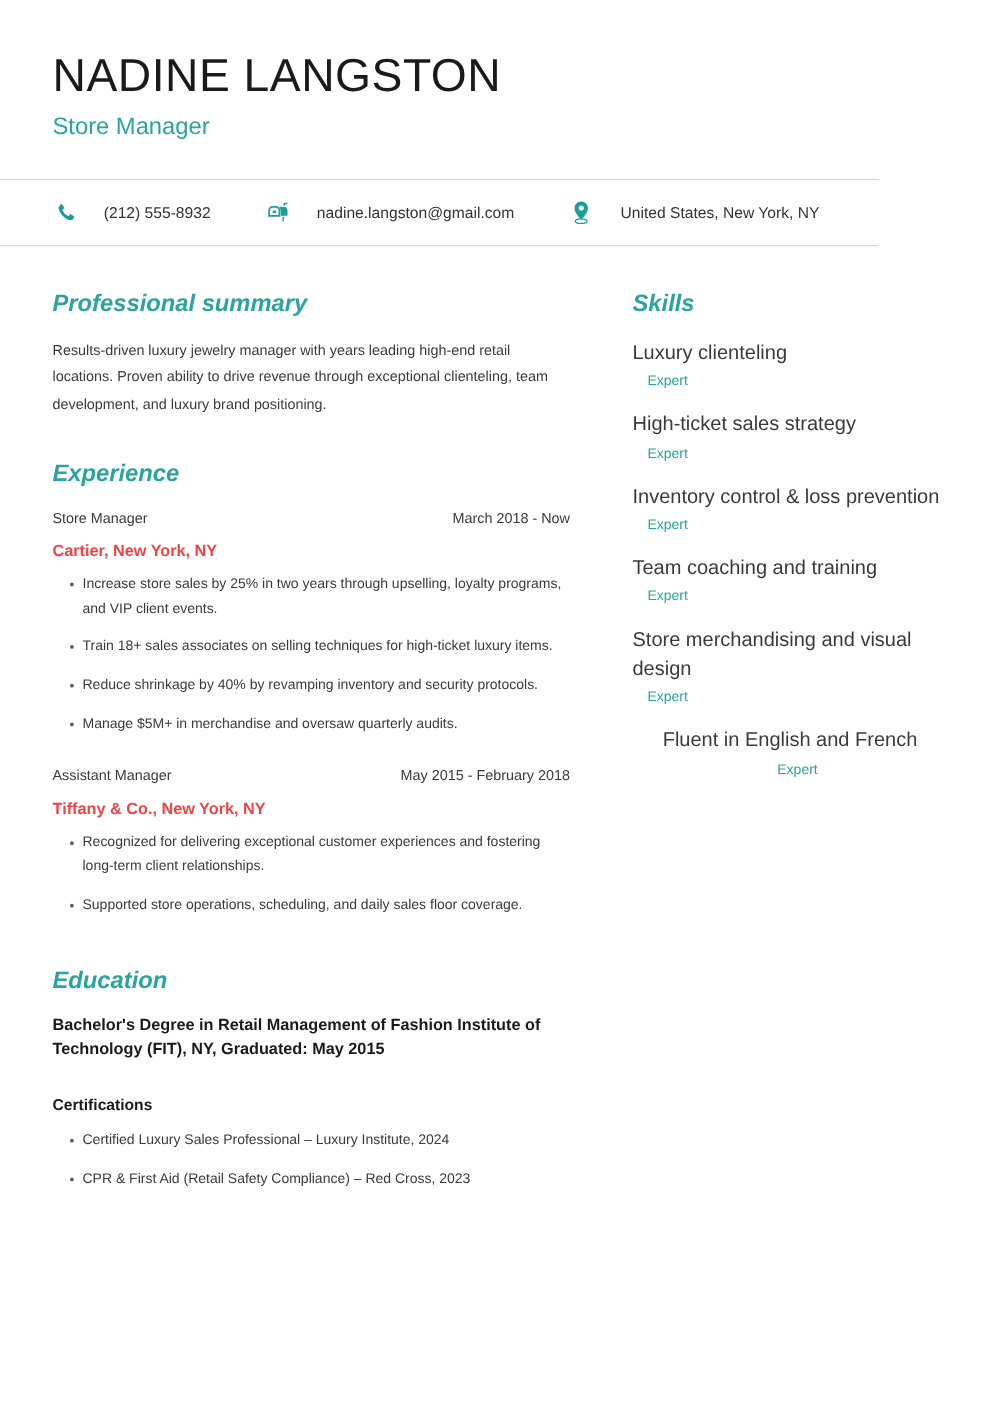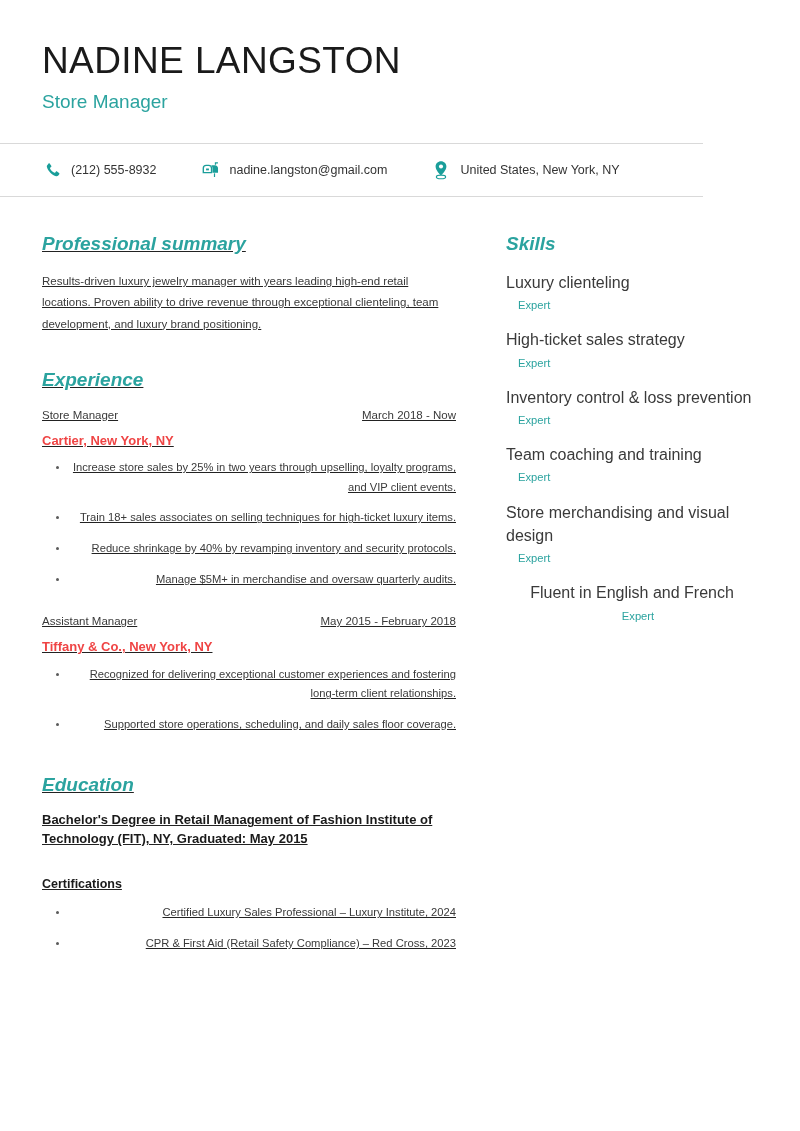--- a/index.html
+++ b/index.html
@@ -50,20 +50,21 @@
     height: 54px;
     display: flex;
     align-items: center;
     padding: 0 42px;
     box-sizing: border-box;
   }
   .contact-item {
     display: flex;
     align-items: center;
     margin-right: 44px;
+    gap: 12px;
   }
   .contact-item:last-child { margin-right: 0; }
   .contact-icon {
     width: 20px;
     height: 20px;
     margin-right: 9px;
     display: inline-flex;
     align-items: center;
     justify-content: center;
     flex: none;
@@ -79,21 +80,20 @@
   
   .body-wrap {
     display: flex;
     padding: 0 42px;
     box-sizing: border-box;
   }
   .col-main {
     width: 414px;
     flex: none;
     padding-top: 36px;
-    text-decoration: underline;
   }
   .col-gap { width: 50px; flex: none; }
   .col-side {
     width: 252px;
     flex: none;
     padding-top: 36px;
   }
 
   .section-heading {
     font-size: 19px;
@@ -144,21 +144,20 @@
     margin: 9px 0 0 0;
     padding: 0;
   }
   ul.bullets li {
     position: relative;
     font-size: 11.2px;
     line-height: 1.75;
     color: #3a3a3a;
     padding-left: 24px;
     margin-bottom: 11px;
-    text-align: right;
   }
   ul.bullets li:last-child { margin-bottom: 0; }
   ul.bullets li::before {
     content: "";
     position: absolute;
     left: 14px;
     top: 8px;
     width: 3px;
     height: 3px;
     border-radius: 50%;

